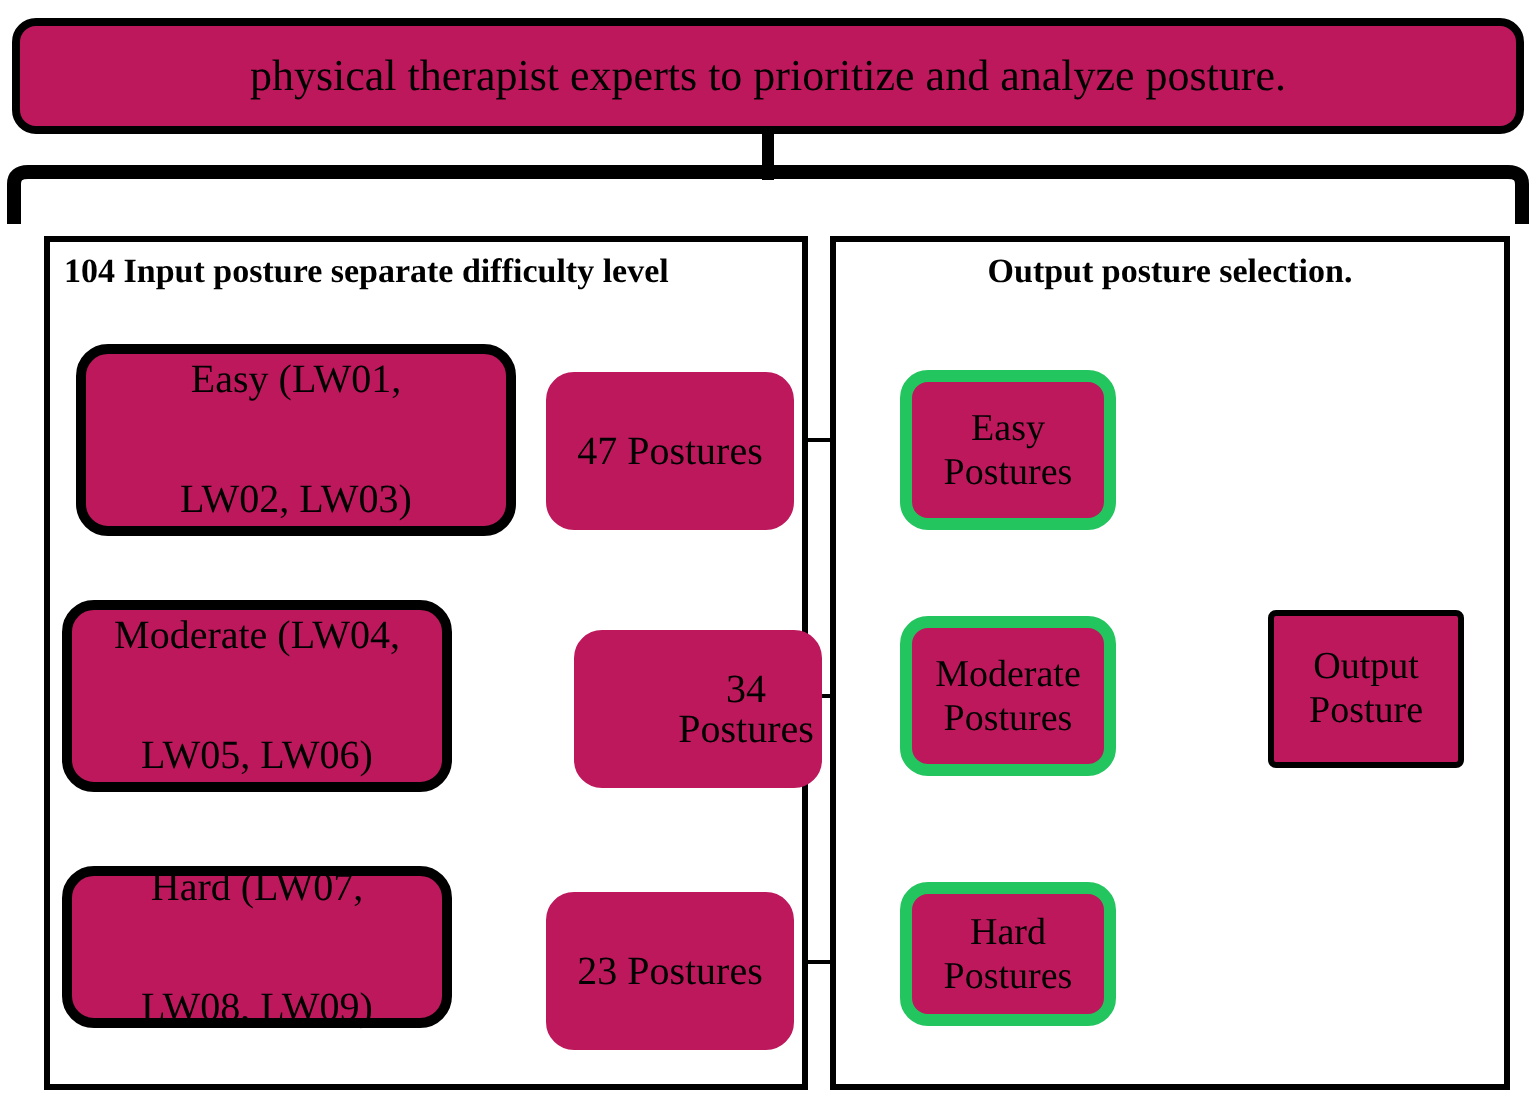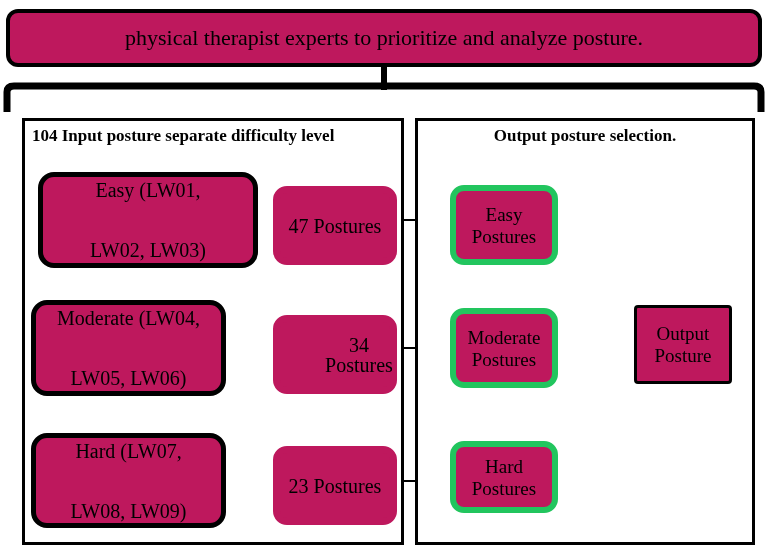--- a/index.html
+++ b/index.html
@@ -157,30 +157,30 @@
   <div class="rbox thick-box" style="left:38px; top:172px; width:220px; height:96px;">
     <span class="ln">Easy (LW01,</span>
     <span class="ln">LW02, LW03)</span>
   </div>
 
   <div class="rbox thick-box" style="left:31px; top:300px; width:195px; height:96px;">
     <span class="ln">Moderate (LW04,</span>
     <span class="ln">LW05, LW06)</span>
   </div>
 
-  <div class="rbox thick-box" style="left:31px; top:433px; width:195px; height:95px;">
+  <div class="rbox thick-box" style="left:31px; top:433px; width:195px; height:81px;">
     <span class="ln">Hard (LW07,</span>
     <span class="ln">LW08, LW09)</span>
   </div>
 
   <div class="rbox mid-box" style="left:273px; top:186px; width:124px; height:79px;">
     <span>47 Postures</span>
   </div>
 
-  <div class="rbox mid-box" style="left:273px; top:315px; width:124px; height:79px;padding-left:48px;">
+  <div class="rbox mid-box" style="left:287px; top:315px; width:124px; height:79px;padding-left:48px;">
     <span>34 Postures</span>
   </div>
 
   <div class="rbox mid-box" style="left:273px; top:446px; width:124px; height:79px;">
     <span>23 Postures</span>
   </div>
 
   <div class="panel" style="left:415px; top:118px; width:340px; height:427px;"></div>
   <div class="panel-title" style="left:415px; top:126px; width:340px; text-align:center;">Output posture selection.</div>
 

